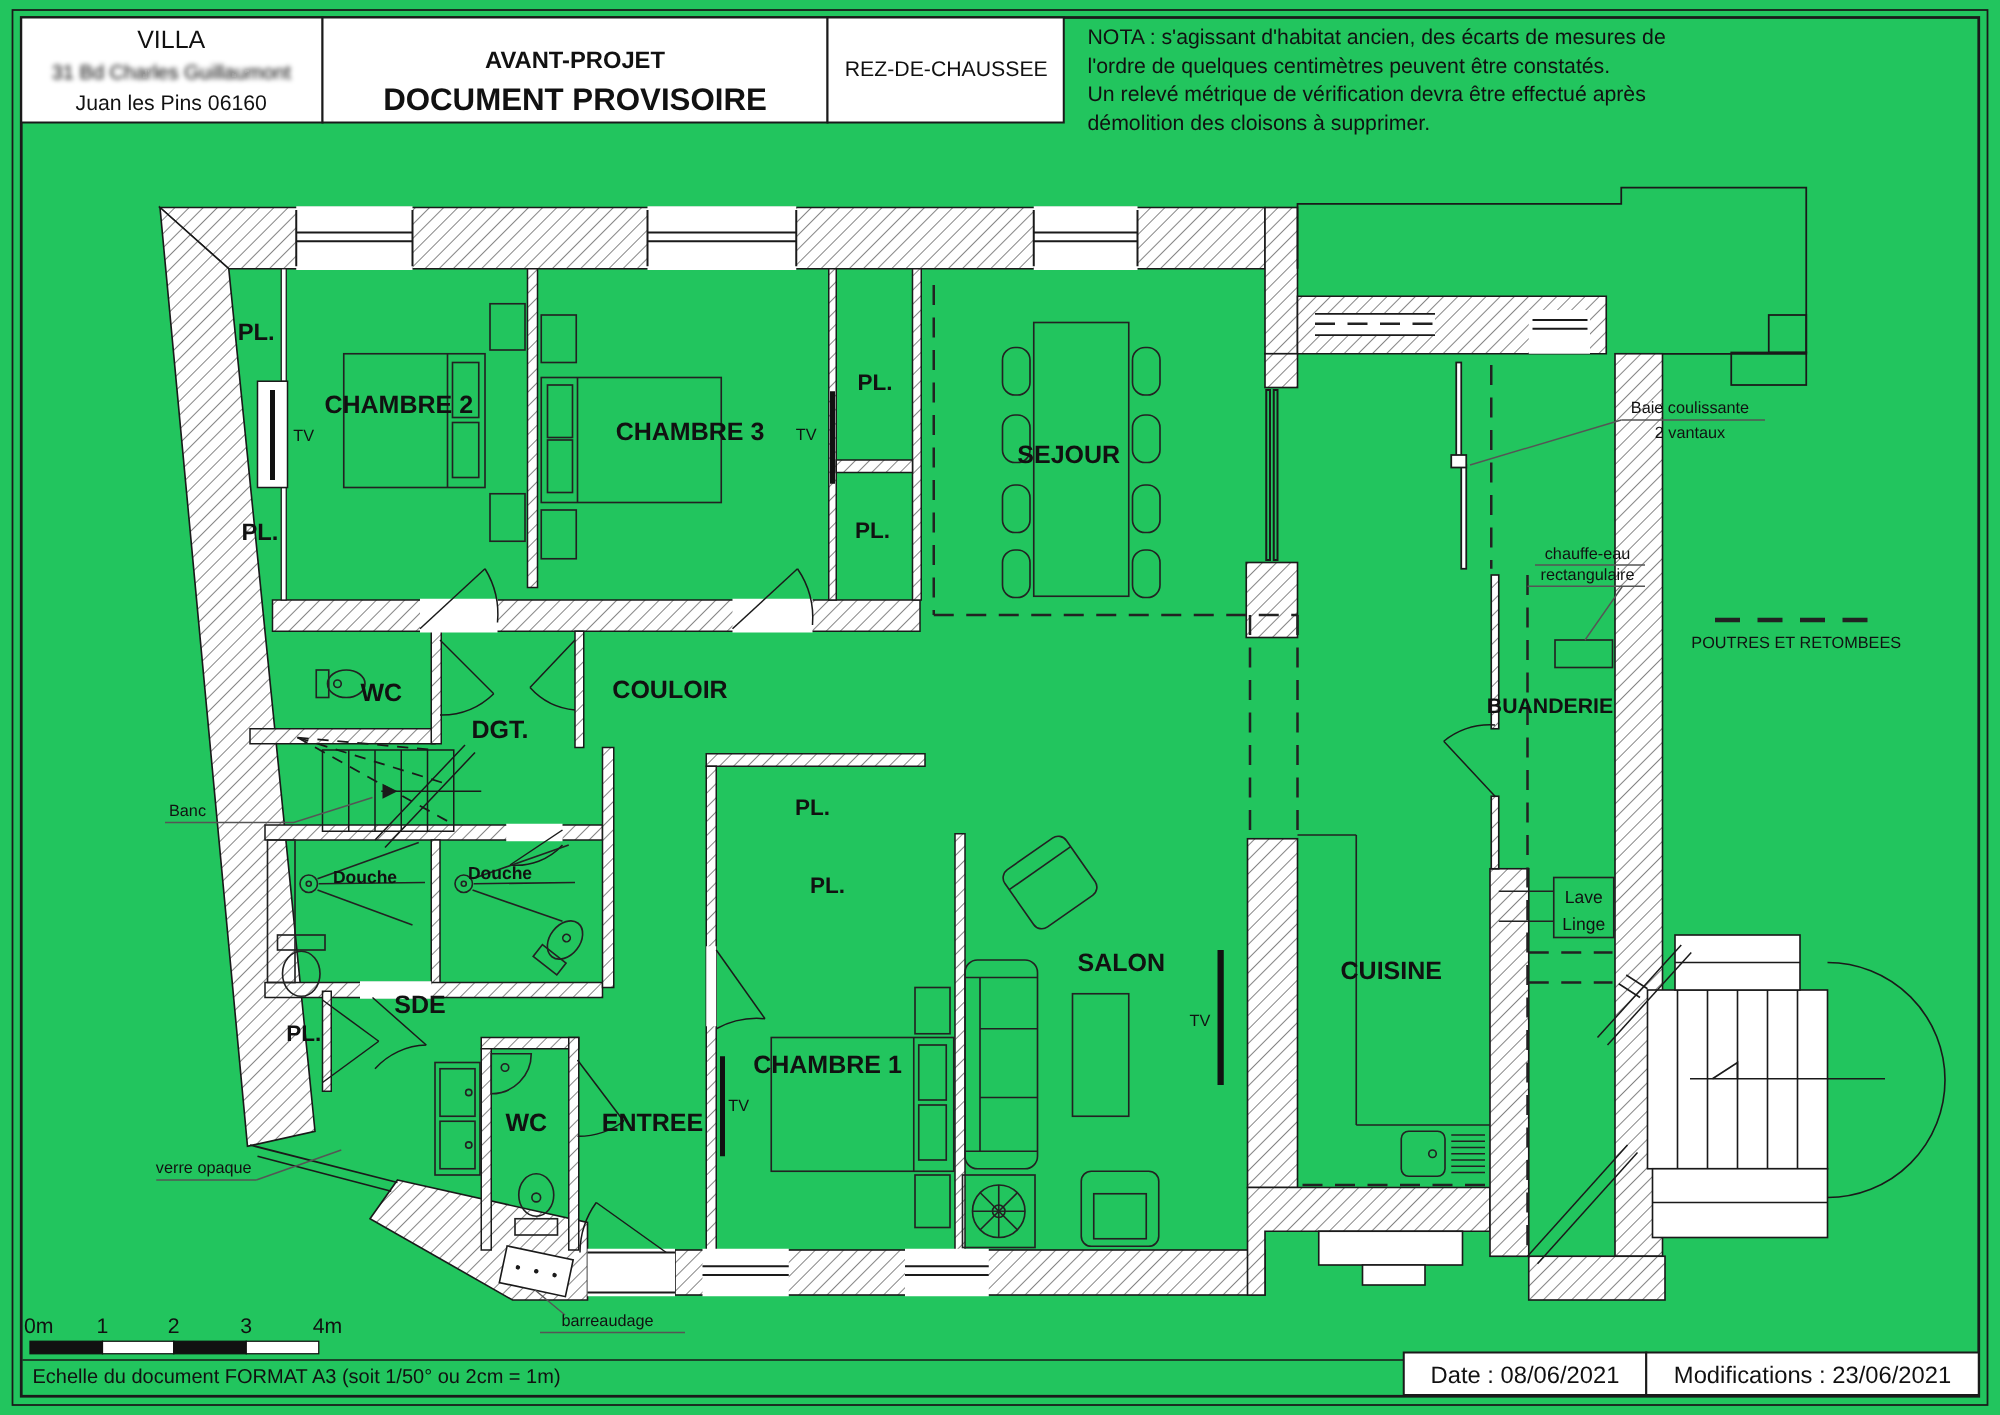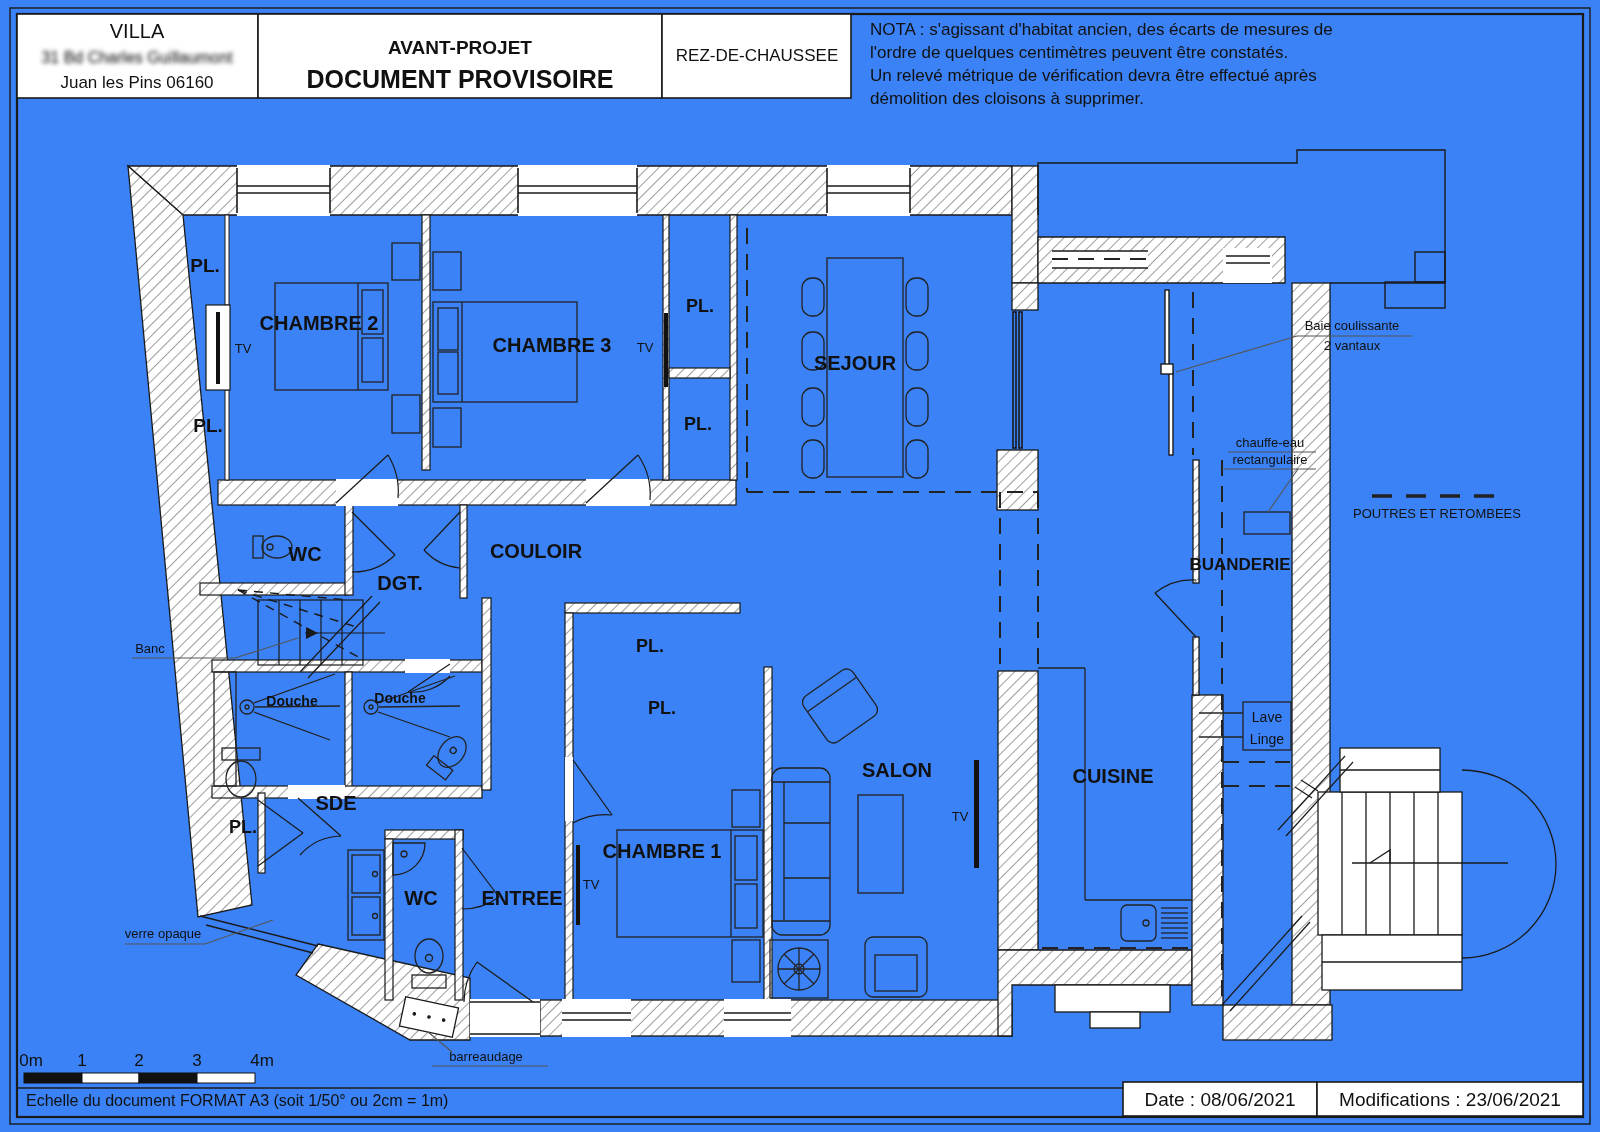--- a/index.html
+++ b/index.html
@@ -1,16 +1,16 @@
 <!DOCTYPE html>
 <html><head>
 <meta charset="utf-8">
 <style>
   html,body{margin:0;padding:0;background:#f6f6f4;}
-  .sheet{width:1600px;height:1132px;background:#3b82f6;position:relative;margin:0 auto;}
+  .sheet{width:1600px;height:1132px;background:#22c55e;position:relative;margin:0 auto;}
   svg{display:block;}
   svg text{font-family:"Liberation Sans","DejaVu Sans",sans-serif;fill:#111;}
   .blurred{filter:url(#blurf);}
 </style>
 </head>
 <body>
 
 <div class="sheet">
 <svg width="1600" height="1132" viewBox="0 0 1600 1132">
   <defs>

